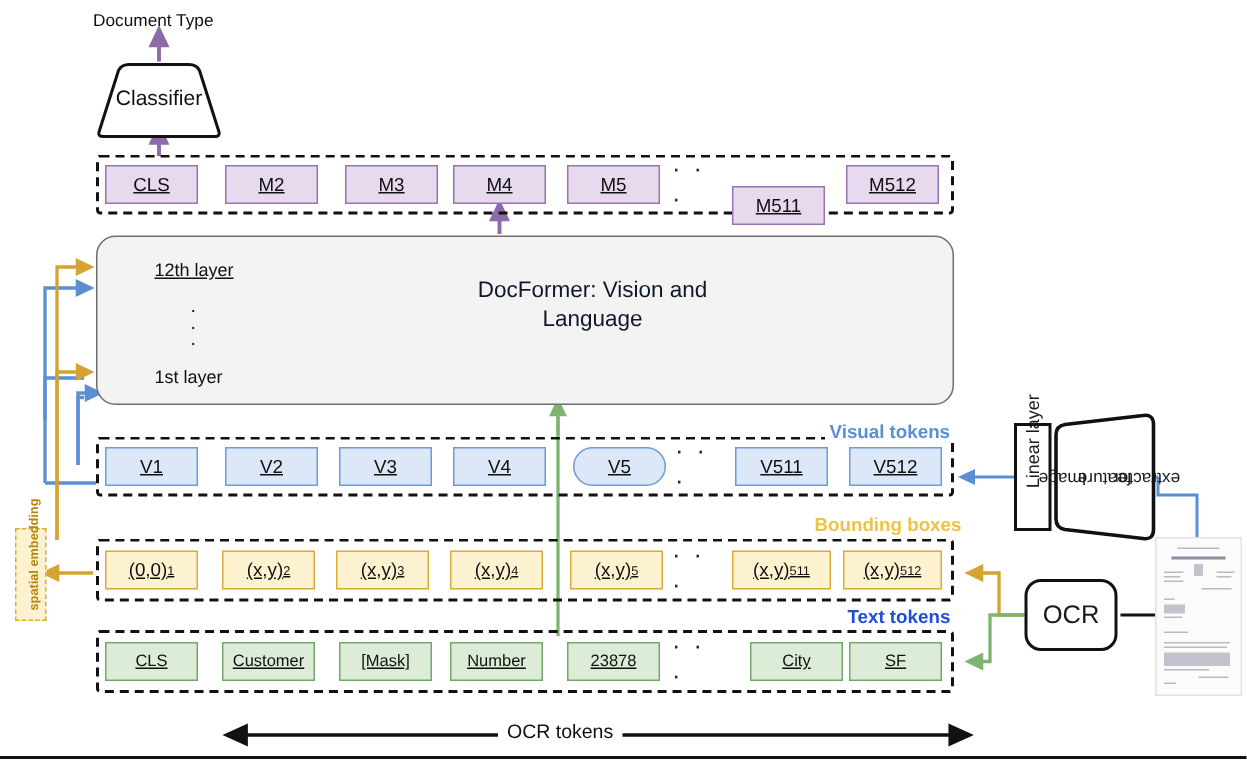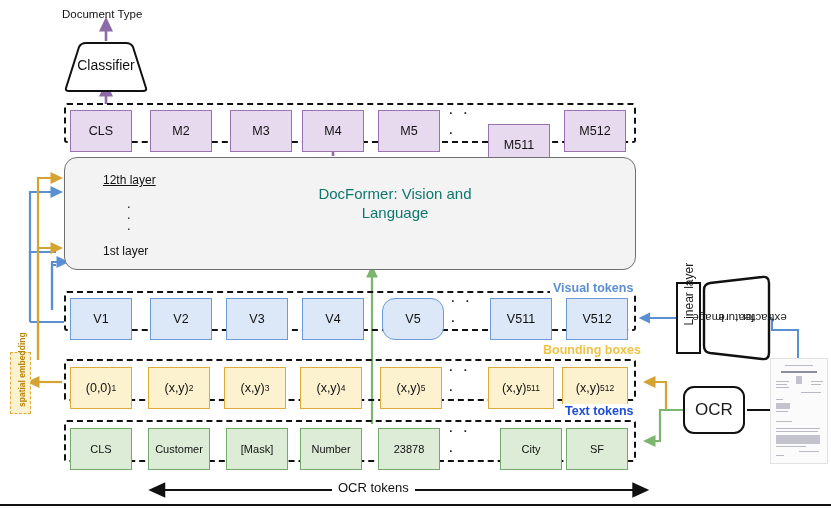--- a/index.html
+++ b/index.html
@@ -1,22 +1,22 @@
 <!DOCTYPE html>
 <html><head>
 <meta charset="utf-8">
 <style>
   html,body{margin:0;padding:0;background:#ffffff;}
   body{width:831px;height:508px;position:relative;overflow:hidden;
        font-family:"Liberation Sans","DejaVu Sans",sans-serif;color:#1a1a1a;}
 
   
-  .tokbox{position:absolute;height:42px;display:flex;align-items:center;
+  .tokbox{position:absolute;height:26px;display:flex;align-items:center;
           justify-content:center;font-size:12.5px;box-sizing:border-box;
-          border-width:1.4px;border-style:solid;}
+          border-width:1.4px;border-style:solid;text-decoration:underline;}
   .dots{position:absolute;font-size:17px;letter-spacing:2px;color:#222;
         display:flex;align-items:center;justify-content:center;height:26px;}
 
   
   .rowbox{position:absolute;box-sizing:border-box;border:2px dashed #111;
           border-radius:3px;}
 
   
   .m  {background:#e7daef;border-color:#9b72b0;color:#111;}
   .v  {background:#dce7f7;border-color:#6b9bd8;color:#111;}
@@ -28,21 +28,21 @@
             background:#fff;padding:0 3px;white-space:nowrap;}
   .lbl-visual{color:#5b8fd4;}
   .lbl-bbox{color:#f0c243;}
   .lbl-text{color:#1d4ed8;}
 
   
   #transformer{position:absolute;left:64px;top:157px;width:572px;height:113px;
     box-sizing:border-box;border:1.6px solid #6f6f6f;border-radius:13px;
     background:#f3f3f3;}
   #tf-title{position:absolute;left:180px;top:26px;width:300px;text-align:center;
-            font-size:15px;line-height:19px;color:#0f766e;}
+            font-size:15px;line-height:19px;color:#0f172a;}
   #tf-12th{position:absolute;left:38px;top:15px;font-size:12px;color:#111;text-decoration:underline;}
   #tf-1st{position:absolute;left:38px;top:86px;font-size:12px;color:#111;}
   #tf-vdots{position:absolute;left:62px;top:40px;font-size:14px;line-height:9px;
             color:#111;letter-spacing:0;}
 
   
   #classifier-wrap{position:absolute;left:56px;top:42px;width:100px;height:46px;}
   #classifier-label{position:absolute;left:0;top:0;width:100px;height:46px;
     display:flex;align-items:center;justify-content:center;font-size:14px;color:#111;}
 

